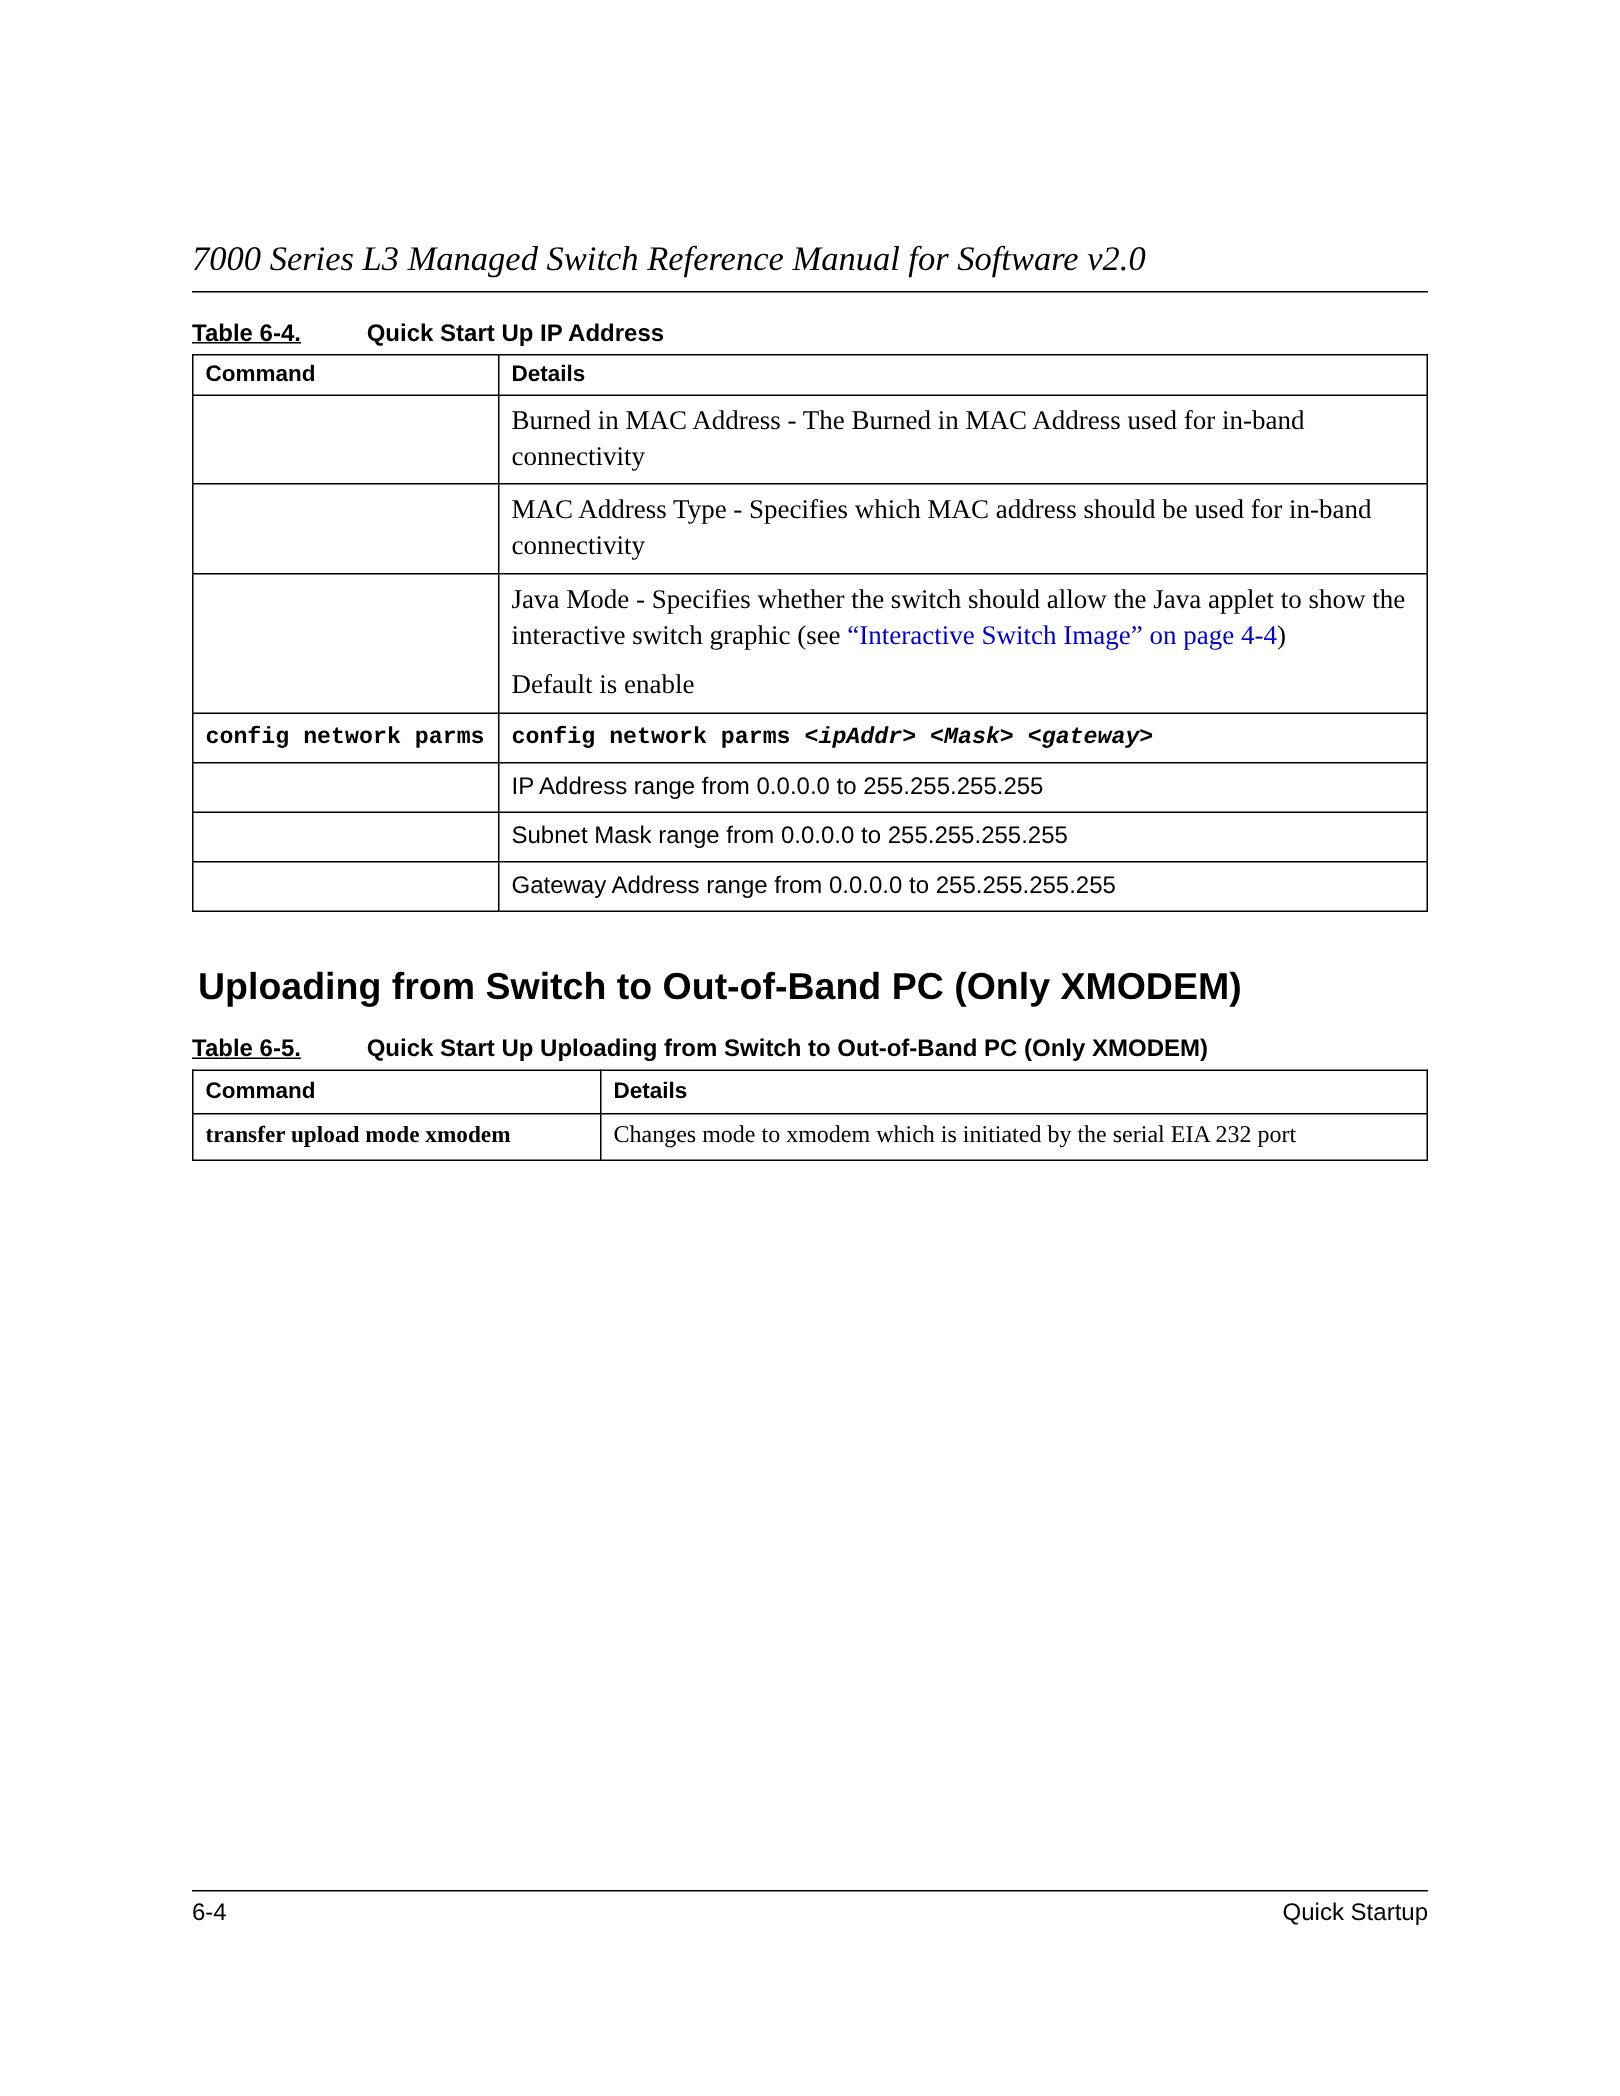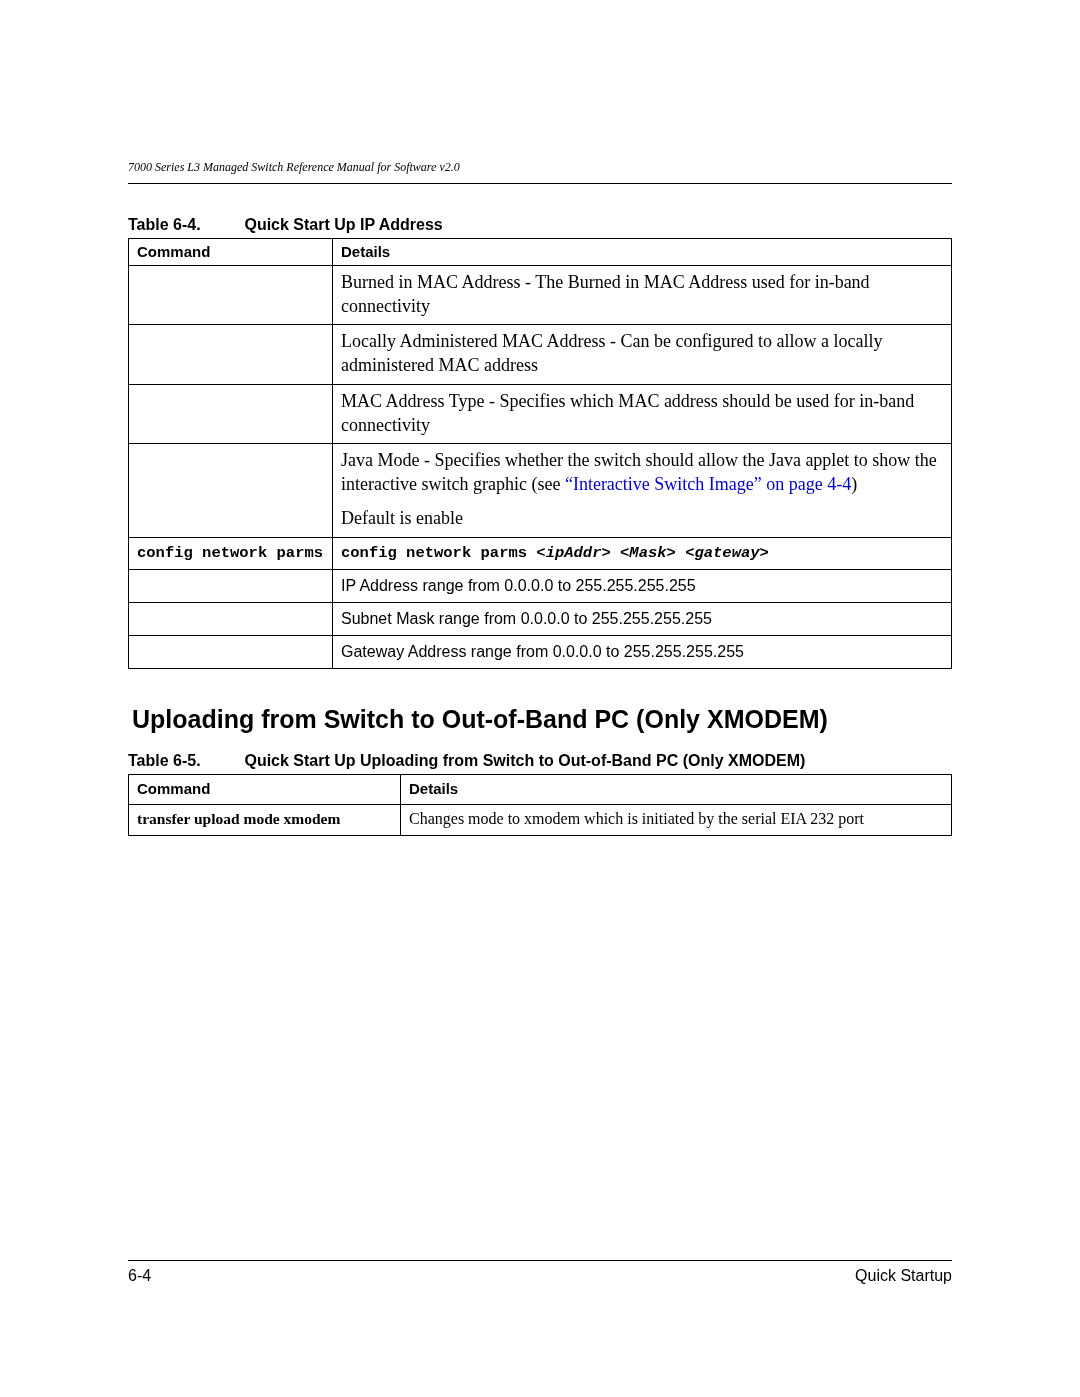--- a/index.html
+++ b/index.html
@@ -11,33 +11,33 @@
   }
   .page {
     width: 1080px;
     height: 1397px;
     position: relative;
     box-sizing: border-box;
     padding: 160px 128px 0 128px;
   }
   .running-head {
     font-style: italic;
-    font-size: 12px;
+    font-size: 23px;
     font-family: "Times New Roman", Times, serif;
     border-bottom: 1.5px solid #000;
     padding-bottom: 8px;
-    margin-bottom: 32px;
+    margin-bottom: 19px;
   }
   .table-caption {
     font-family: Arial, Helvetica, sans-serif;
     font-weight: bold;
     font-size: 16px;
     margin: 6px 0 4px 0;
   }
-  .table-caption .num { display:inline-block; width: 112px; }
+  .table-caption .num { display:inline-block; width: 112px; text-decoration: underline; }
   table {
     border-collapse: collapse;
     width: 100%;
     font-size: 16px;
     border-radius: 11px;
   }
   table.t1 th, table.t1 td {
     border: 1px solid #000;
     padding: 5px 8px 6px 8px;
     text-align: left;
@@ -116,24 +116,20 @@
         <tr>
       <th>Command</th>
       <th>Details</th>
     </tr>
     <tr>
       <td></td>
       <td class="serif-cell">Burned in MAC Address - The Burned in MAC Address used for in-band connectivity</td>
     </tr>
     <tr>
       <td></td>
-      <td class="serif-cell">Locally Administered MAC Address - Can be configured to allow a locally administered MAC address</td>
-    </tr>
-    <tr>
-      <td></td>
       <td class="serif-cell">MAC Address Type - Specifies which MAC address should be used for in-band connectivity</td>
     </tr>
     <tr>
       <td></td>
       <td class="serif-cell">
         <span>Java Mode - Specifies whether the switch should allow the Java applet to show the interactive switch graphic (see </span><span class="link">“Interactive Switch Image” on page 4-4</span><span>)</span>
         <span class="para-gap"></span>
         <span>Default is enable</span>
       </td>
     </tr>

